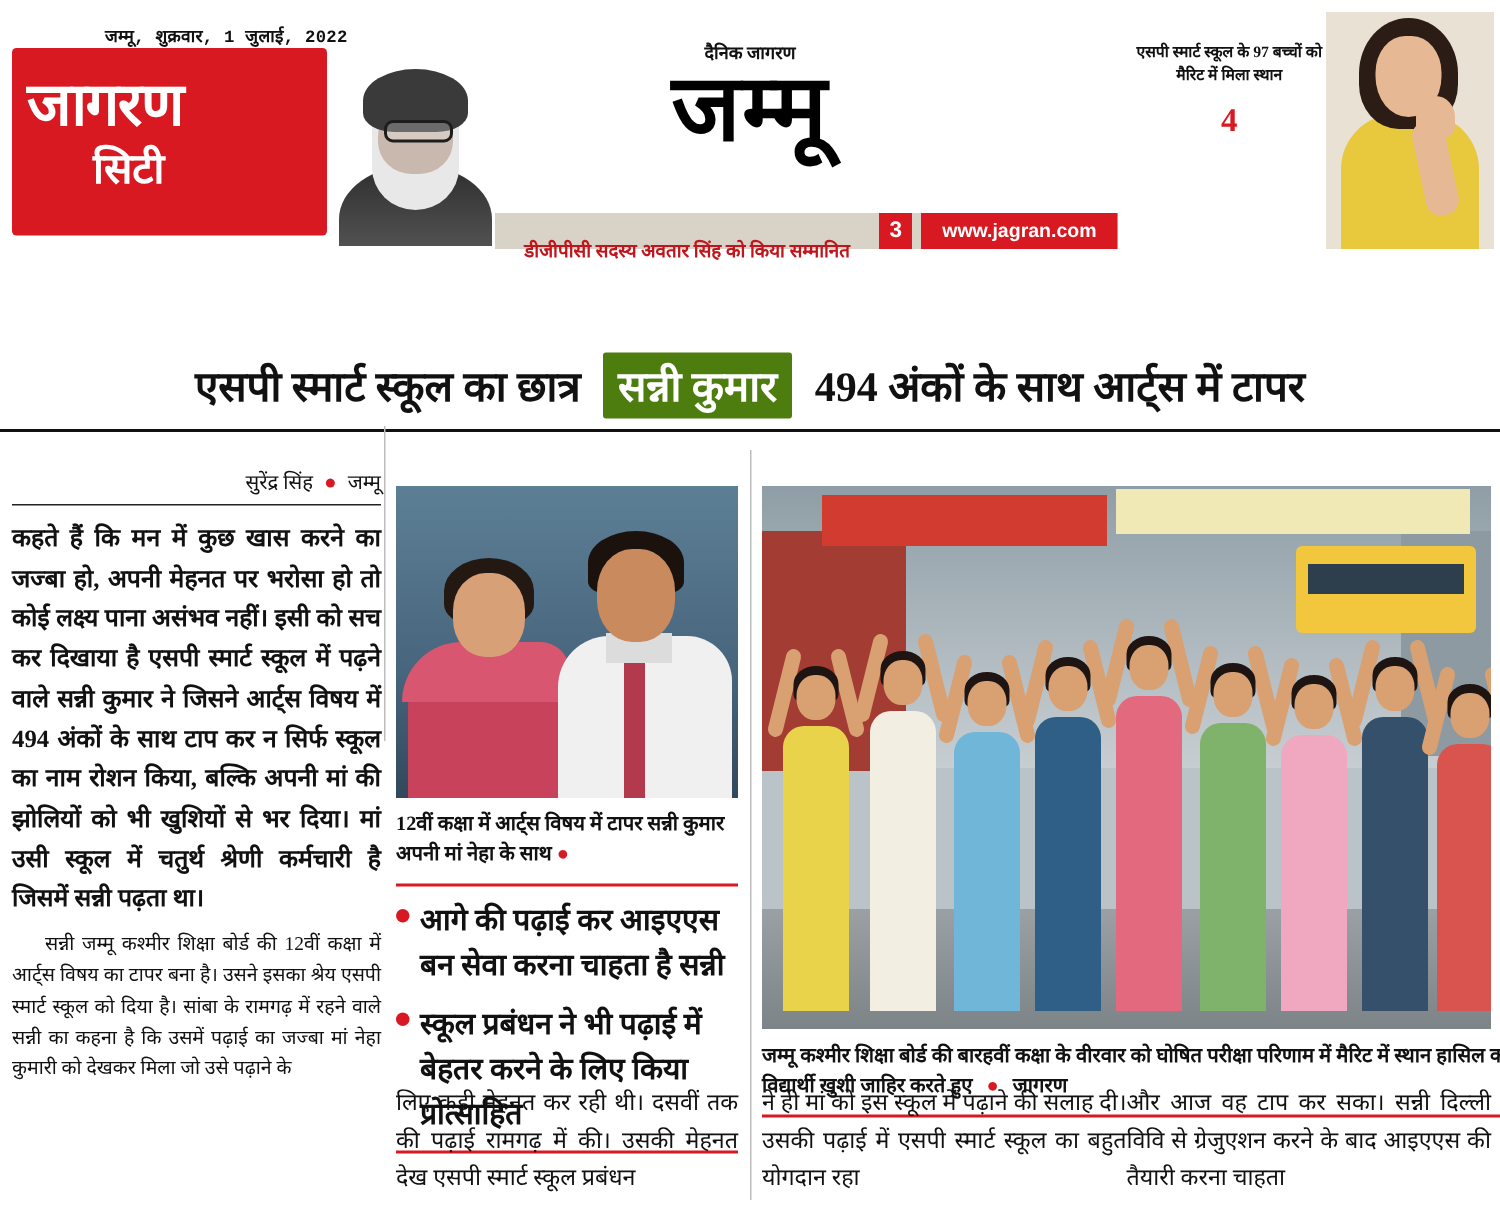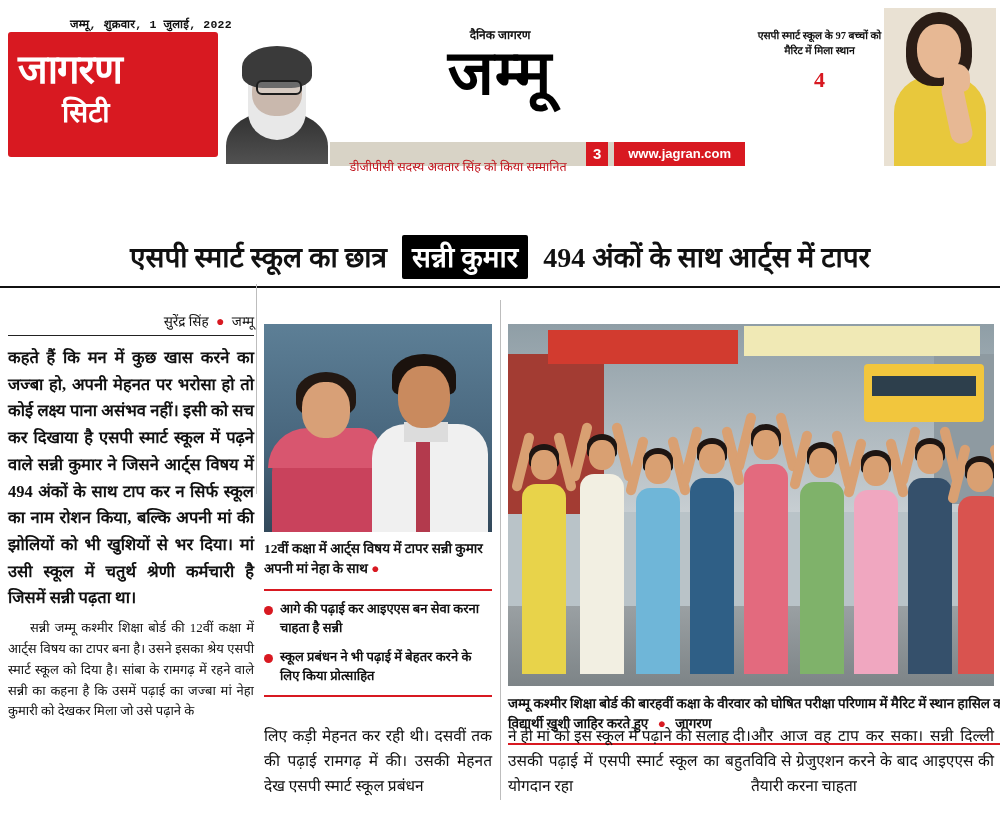--- a/index.html
+++ b/index.html
@@ -201,21 +201,21 @@
     top: 142px;
     height: 24px;
     background: #d8d3c6;
     display: flex;
     align-items: center;
   }
   .sub-bar-text {
     flex: 1;
     text-align: center;
     font-size: 12.5px;
-    font-weight: normal;
+    font-weight: bold;
     color: #c0151d;
     font-family: "Liberation Serif", serif;
     margin-top: 24px;
   }
   .sub-bar-num {
     width: 22px;
     text-align: center;
     font-size: 15px;
     font-weight: bold;
     color: #fff;
@@ -268,21 +268,21 @@
     border-bottom: 2px solid #111;
   }
   .subhead-band .sh {
     font-size: 28px;
     font-weight: bold;
     font-family: "Liberation Serif", serif;
     color: #111;
     white-space: nowrap;
   }
   .sh-highlight {
-    background: #000000;
+    background: #4d7c0f;
     color: #fff;
     padding: 2px 10px 4px 10px;
     margin: 0 8px;
     border-radius: 2px;
     display: inline-block;
   }
 
   
   .content {
     position: absolute;
@@ -379,21 +379,21 @@
     color: #111;
     padding: 7px 0 7px 0;
   }
   .caption .dot { color:#d81921; }
   .rule-red {
     border-top: 2px solid #d81921;
     margin: 2px 0 8px 0;
   }
   .bullets {
     font-family: "Liberation Serif", serif;
-    font-size: 13px;
+    font-size: 20px;
     line-height: 1.5;
     font-weight: bold;
     color: #111;
   }
   .bullet-item {
     position: relative;
     padding-left: 16px;
     margin-bottom: 9px;
   }
   .bullet-item:before {

